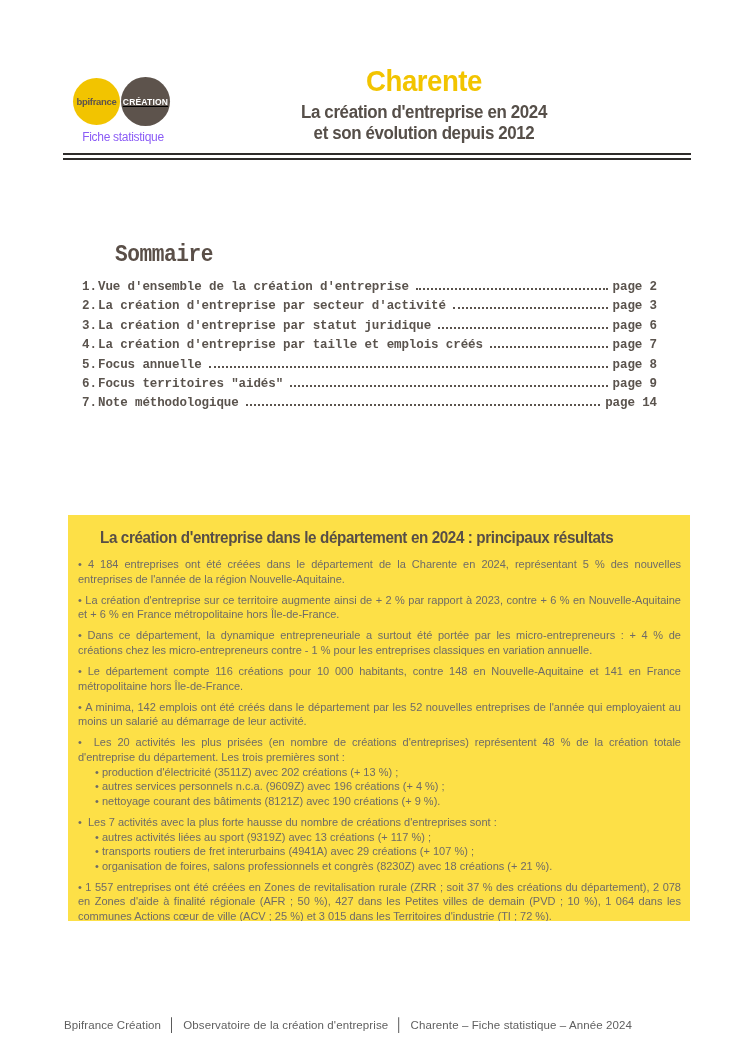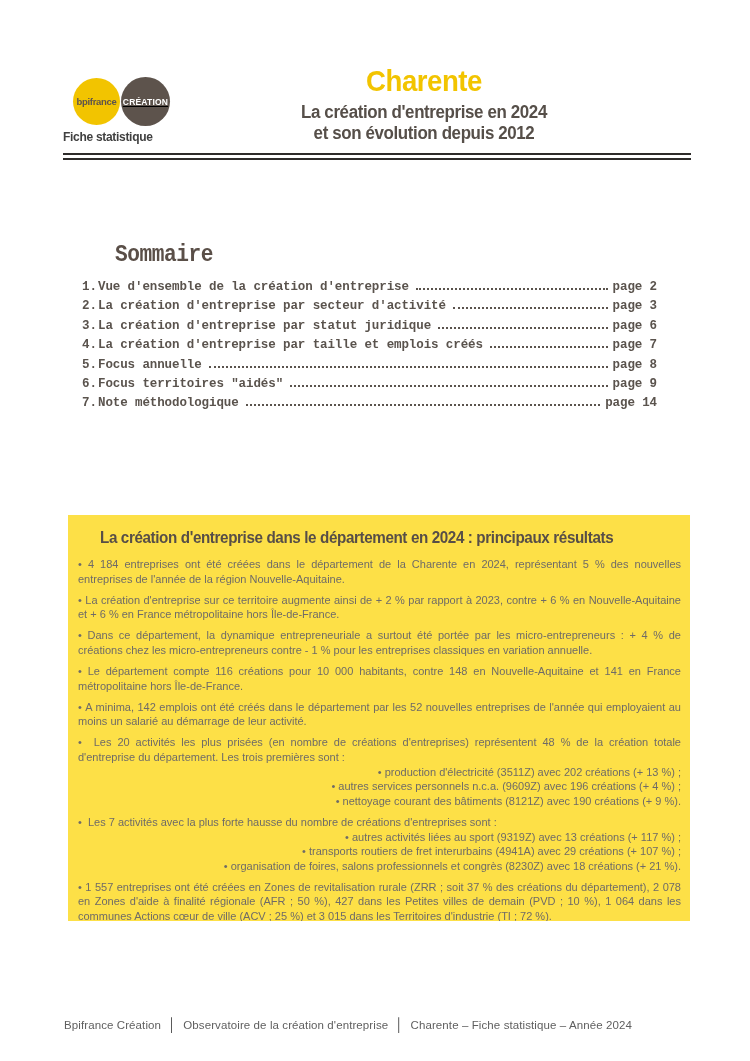--- a/index.html
+++ b/index.html
@@ -8,22 +8,22 @@
     font-family:"Liberation Sans",sans-serif;
   }
   
   .logos{position:absolute;left:73px;top:77px;width:130px;height:48px;}
   .circle{position:absolute;border-radius:50%;display:flex;align-items:center;justify-content:center;}
   .circle.yellow{left:0;top:1px;width:47px;height:47px;background:#f2c400;}
   .circle.brown{left:48px;top:0;width:49px;height:49px;background:#5d534c;text-decoration:underline;}
   .circle.yellow span{color:#5d534c;font-weight:bold;font-size:9.5px;letter-spacing:-0.3px;}
   .circle.brown span{color:#ffffff;font-weight:bold;font-size:8.5px;letter-spacing:0.2px;}
   .logo-caption{
-    position:absolute;left:63px;top:130px;width:120px;text-align:left;
-    color:#404040;font-weight:bold;font-size:12px;letter-spacing:-0.3px;
+    position:absolute;left:63px;top:130px;width:120px;text-align:center;
+    color:#8b5cf6;font-weight:normal;font-size:12px;letter-spacing:-0.3px;
   }
   .titleblock{position:absolute;left:164px;top:64px;width:520px;text-align:center;}
   .title-main{
     color:#f2c400;font-weight:bold;font-size:30px;letter-spacing:-0.5px;
     transform:scaleX(0.92);transform-origin:center;line-height:1.1;
   }
   .title-sub{
     color:#564f49;font-weight:bold;font-size:18px;letter-spacing:-0.4px;line-height:21px;
     transform:scaleX(0.94);transform-origin:center;margin-top:5px;
   }
@@ -52,21 +52,21 @@
   }
   .box h2{
     margin:1px 0 10px 22px;color:#574e47;font-size:16px;font-weight:bold;letter-spacing:-0.4px;
     transform:scaleX(0.95);transform-origin:left;
   }
   .bullet{
     color:#6f6b67;font-size:11px;line-height:14.6px;text-align:justify;margin:0 0 6.5px 0;
   }
   .bullet::before{content:"\2022\00a0";}
   .sub{
-    color:#6f6b67;font-size:11px;line-height:14.6px;text-align:right;margin-left:17px;
+    color:#6f6b67;font-size:11px;line-height:14.6px;text-align:left;margin-left:17px;
   }
   .sub::before{content:"\2022\00a0";}
   
   .footer{
     position:absolute;left:64px;top:1017px;width:620px;color:#5f5f5f;font-size:11.5px;
     letter-spacing:0.1px;
   }
   .footer .sep{padding:0 7px;color:#4d4d4d;font-size:13px;}
 </style>
 </head>

